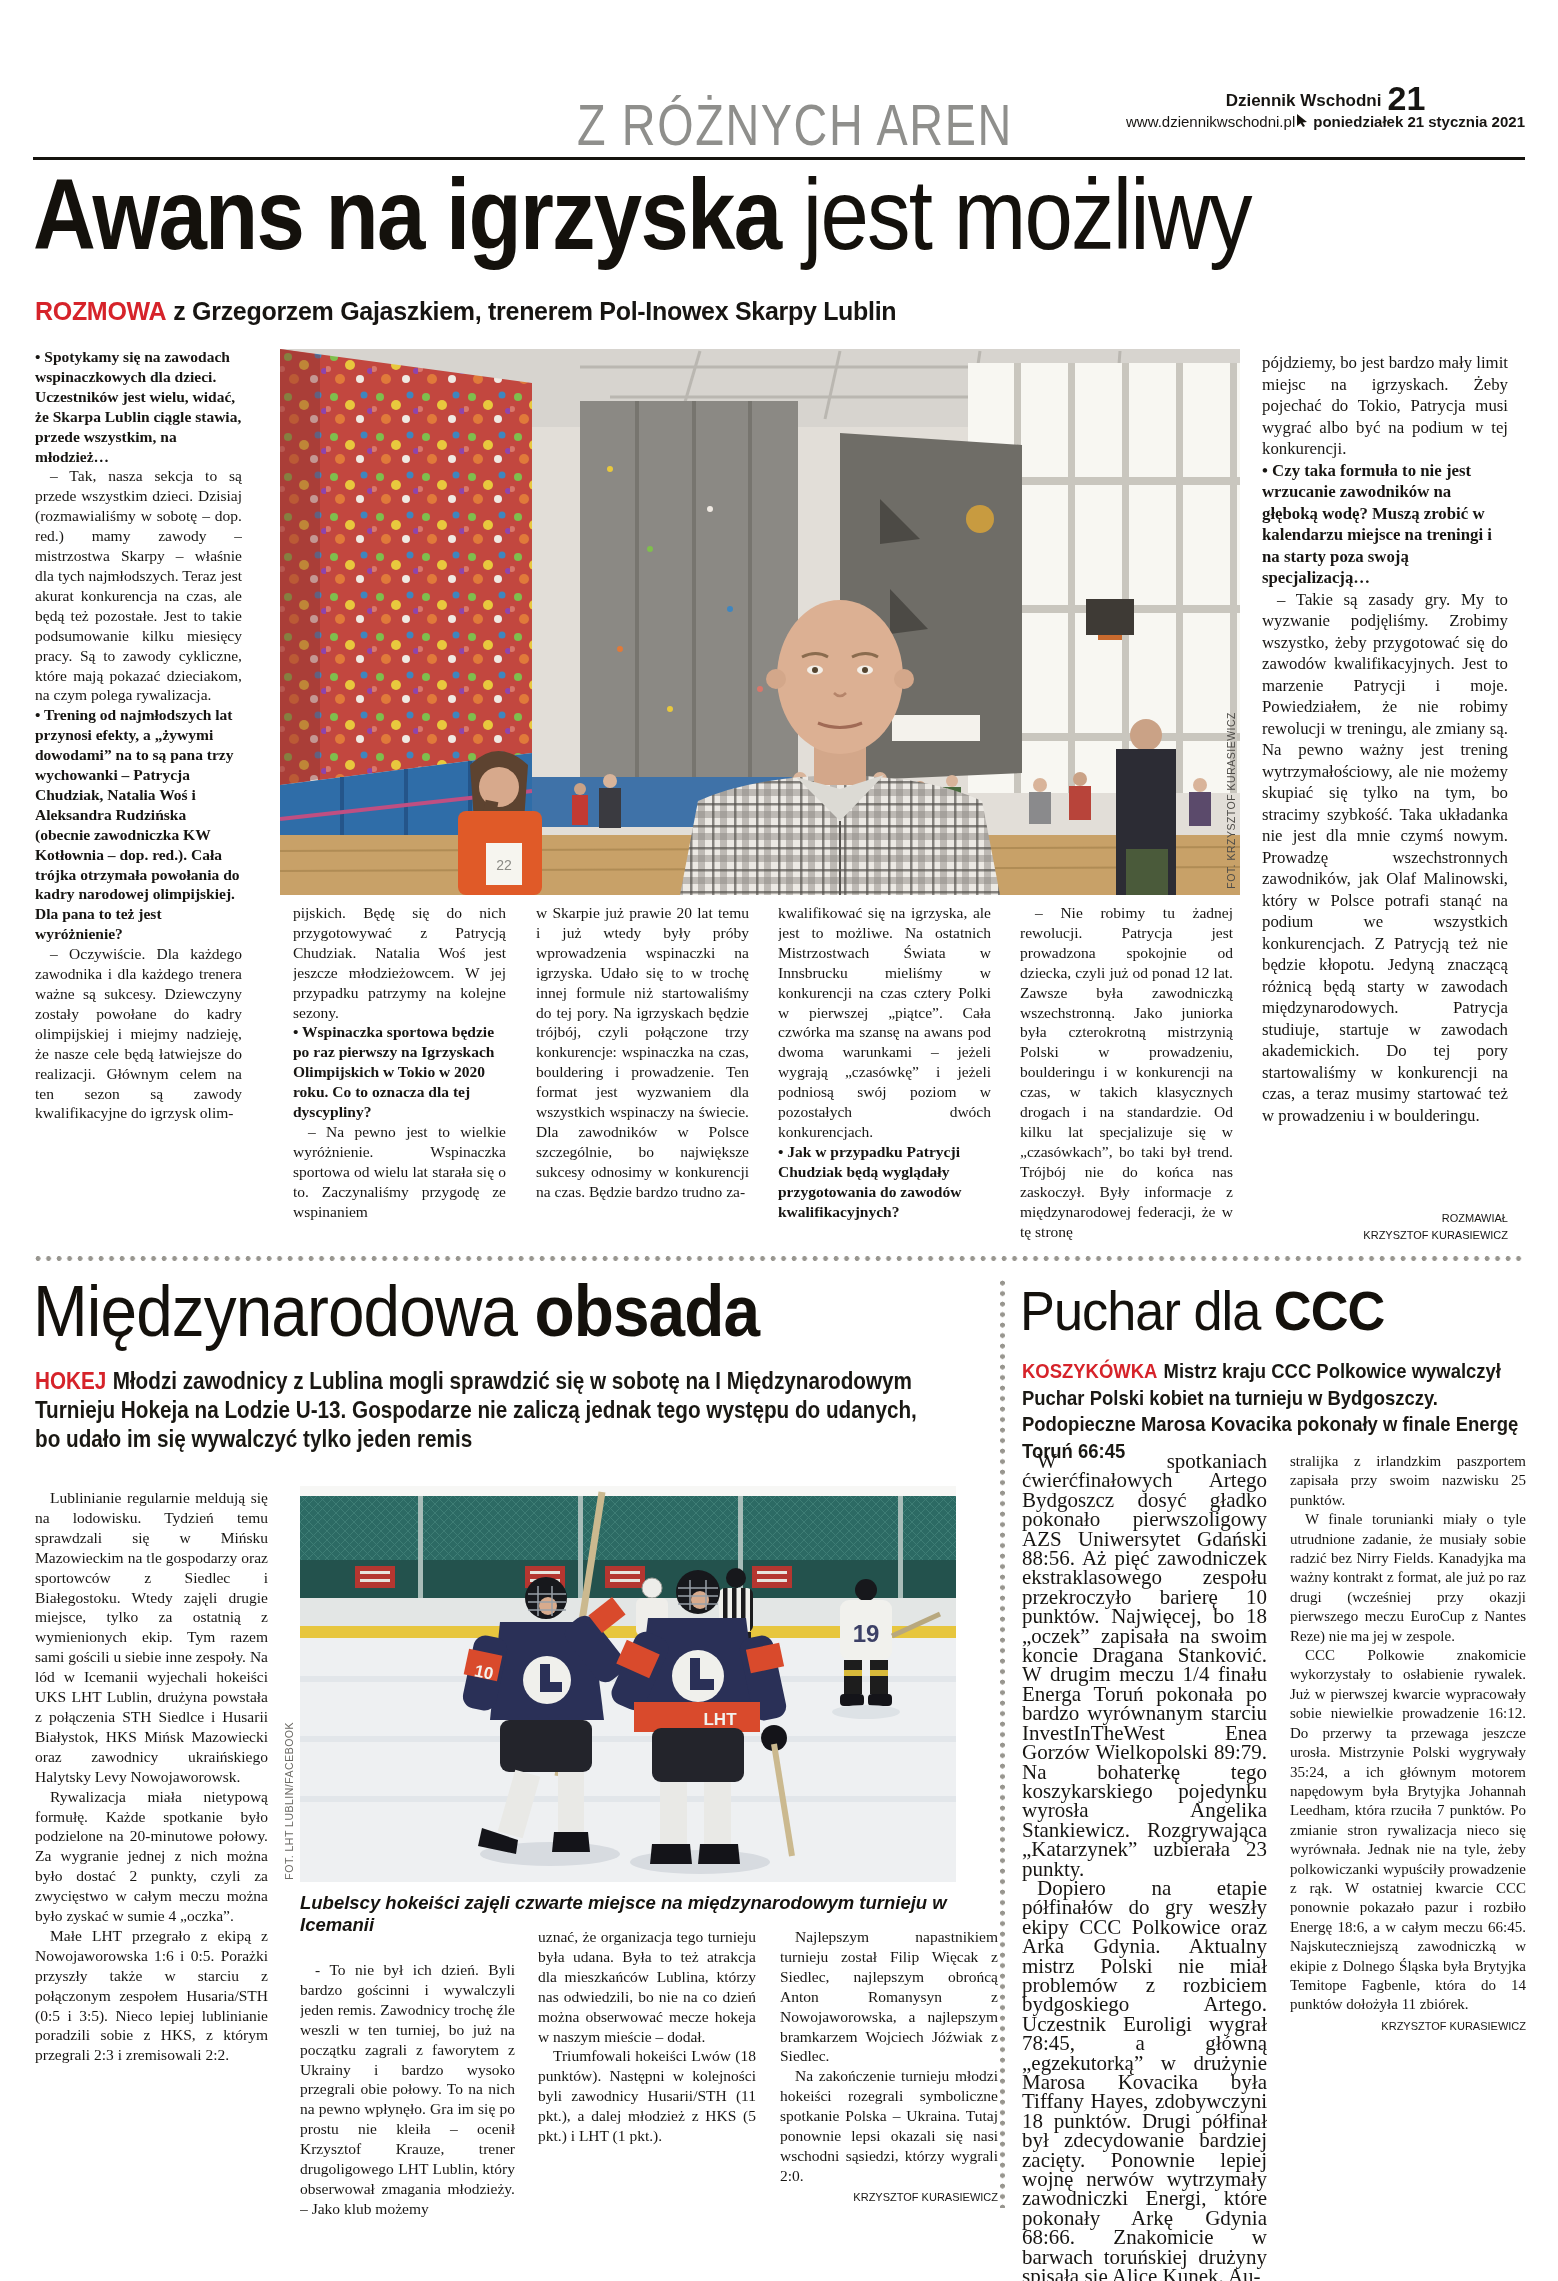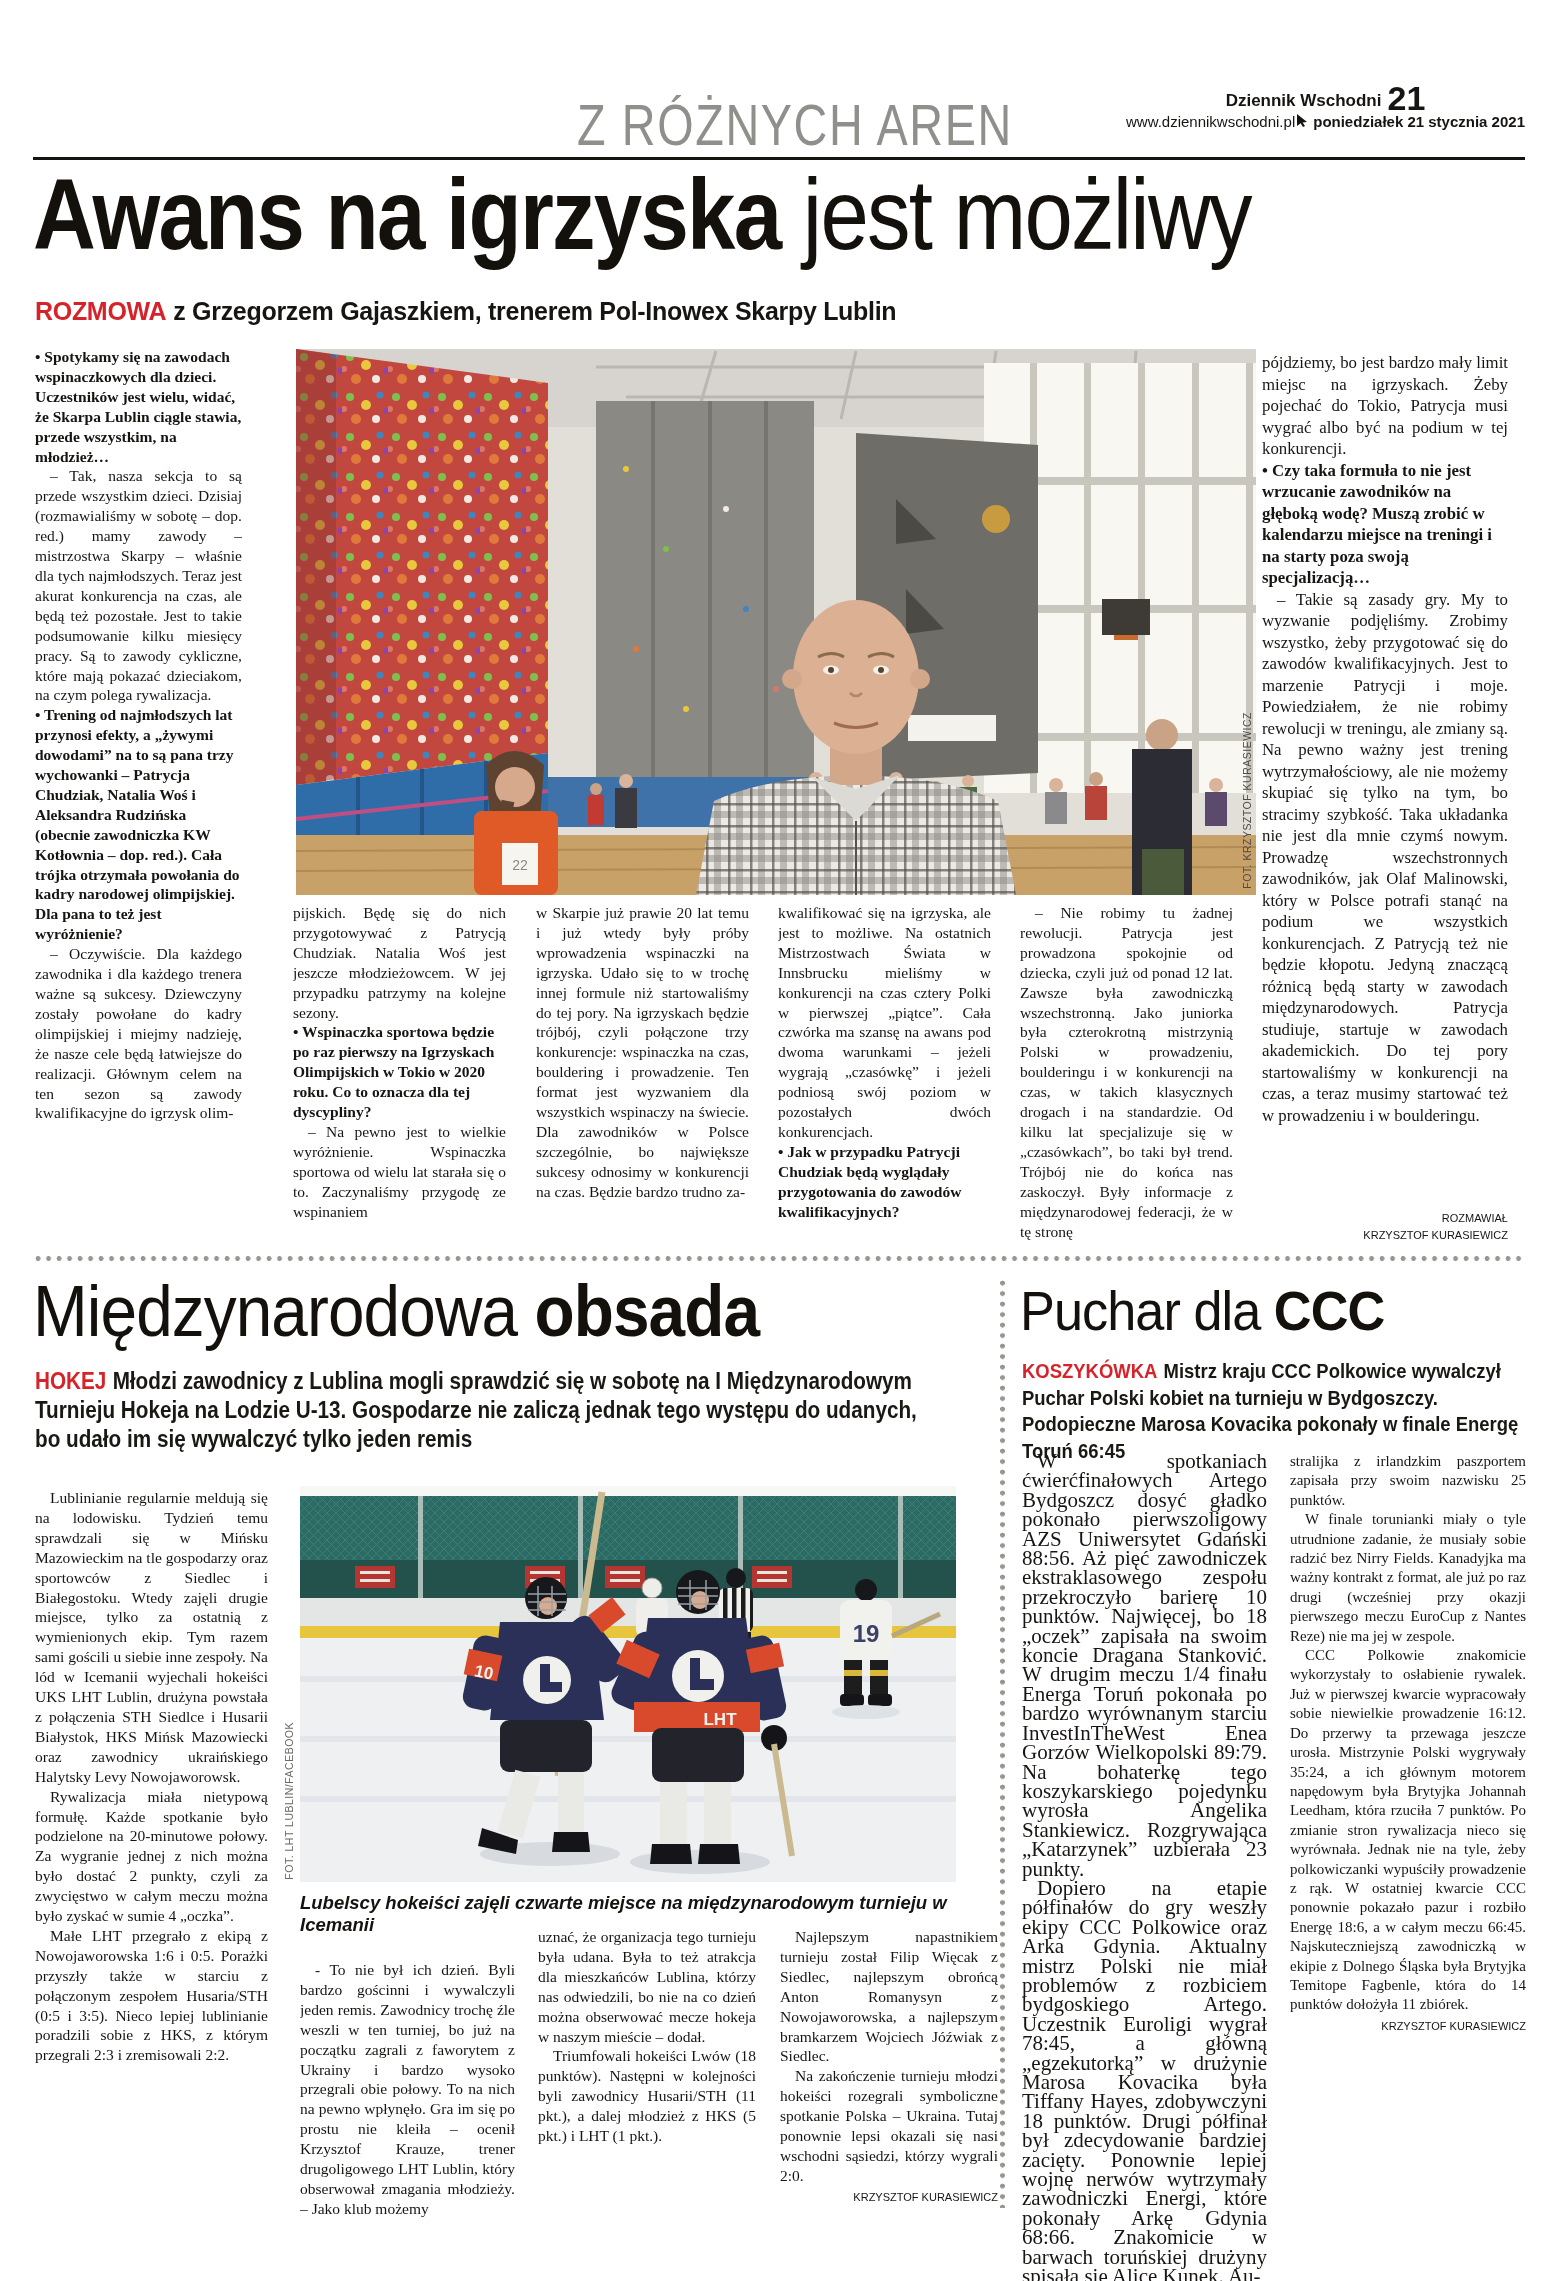--- a/index.html
+++ b/index.html
@@ -47,21 +47,21 @@
   .h-c2{left:300px;top:1927px;width:215px;margin-top:33px;}
   .h-c3{left:538px;top:1927px;width:218px;}
   .h-c4{left:780px;top:1927px;width:218px;}
   .b-c1{left:1022px;top:1452px;width:245px;font-size:21px;line-height:19.4px;}
   .b-c2{left:1290px;top:1452px;width:236px;font-size:15px;line-height:19.4px;}
   .signoff{font-family:"Liberation Sans","DejaVu Sans",sans-serif;font-weight:400;font-size:11px;
            line-height:17px;text-align:right;margin-top:3px;}
   .i-c6 .signoff{position:absolute;bottom:4px;right:0;left:0;}
   
   figure{margin:0;}
-  .main-photo{left:296px;top:349px;width:960px;height:546px;}
+  .main-photo{left:280px;top:349px;width:960px;height:546px;}
   .hockey-photo{left:300px;top:1486px;width:656px;height:396px;}
   .vcredit{position:absolute;writing-mode:vertical-rl;transform:rotate(180deg);
     font-family:"Liberation Sans","DejaVu Sans",sans-serif;font-size:10.5px;letter-spacing:.5px;white-space:nowrap;}
   .main-photo .vcredit{right:3px;bottom:6px;color:#4e4c48;}
   .hockey-photo .vcredit{left:-17px;bottom:2px;color:#6b6964;}
   .caption{left:300px;top:1892px;width:656px;font-family:"Liberation Sans","DejaVu Sans",sans-serif;
            font-weight:700;font-style:italic;font-size:18.5px;color:#15130f;}
   
   .hdot{left:35px;top:1255px;width:1490px;height:7px;
     background-image:radial-gradient(circle at 3px 3.5px,#98968f 2.2px,rgba(0,0,0,0) 2.7px);

